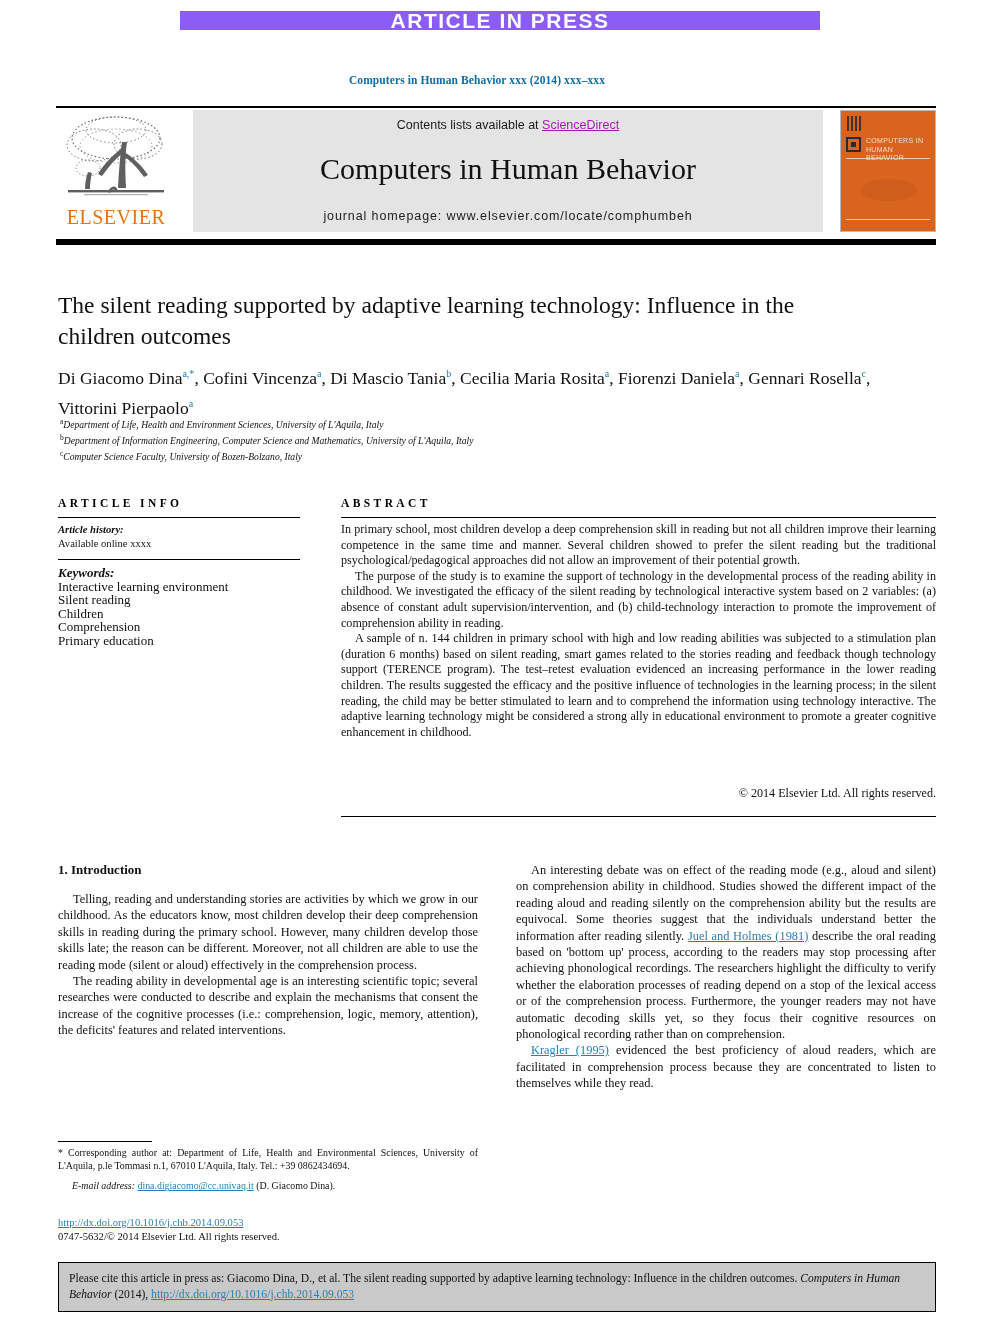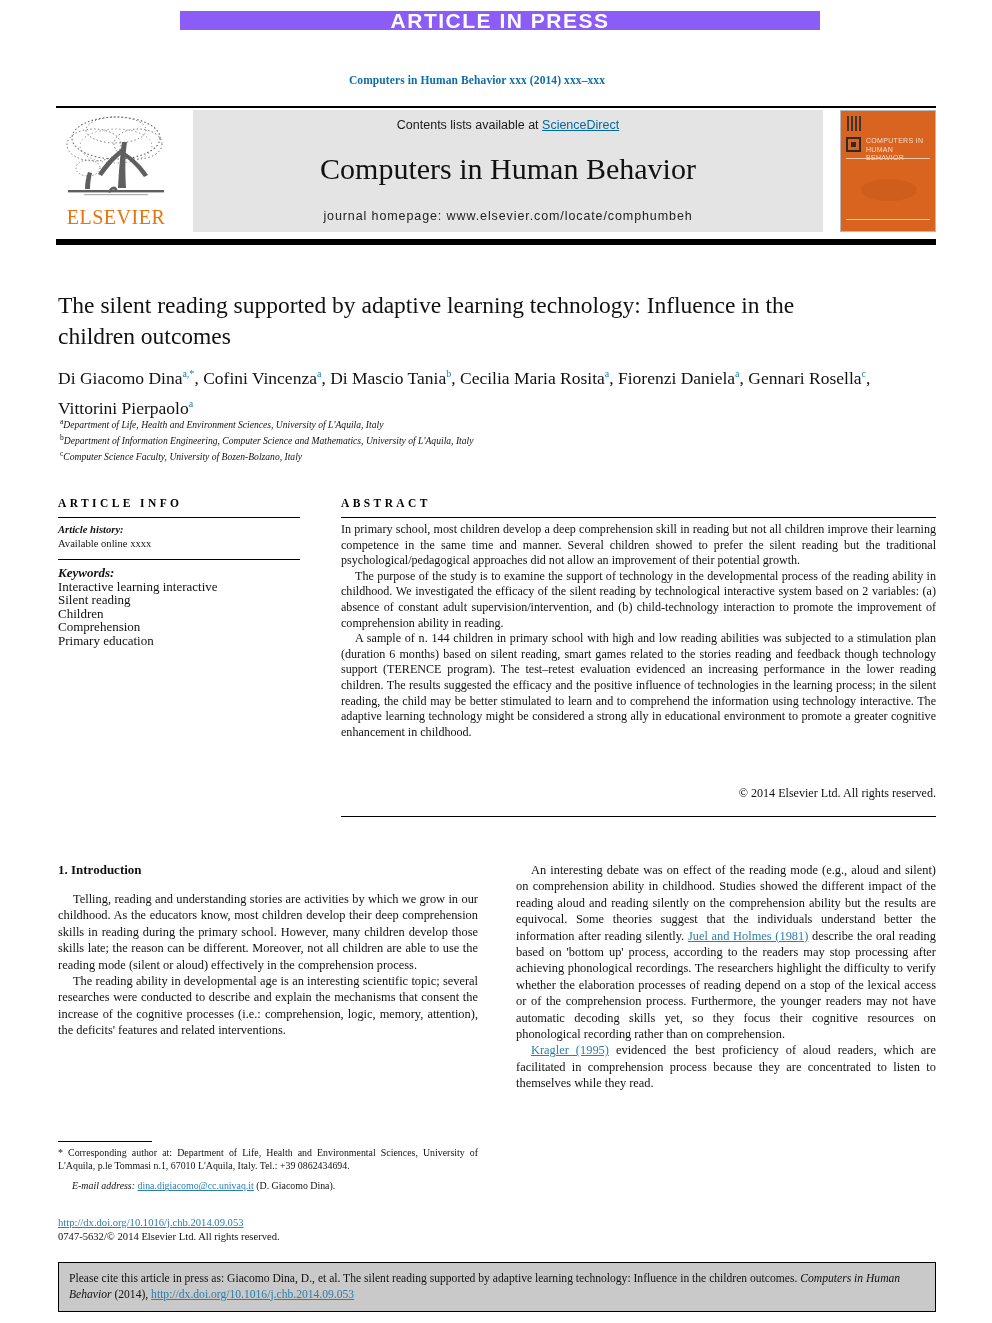--- a/index.html
+++ b/index.html
@@ -99,21 +99,21 @@
     background: #e4e4e4;
   }
   .contents-line {
     position: absolute;
     left: 0; top: 8px; width: 630px;
     text-align: center;
     font-family: "Liberation Sans", sans-serif;
     font-size: 12.5px;
     color: #1a1a1a;
   }
-  .sciencedirect { color: #0369a1; }
+  .sciencedirect { color: #a21caf; }
   .journal-title {
     position: absolute;
     left: 0; top: 42px; width: 630px;
     text-align: center;
     font-family: "Liberation Serif", serif;
     font-size: 30px;
     color: #111;
   }
   .journal-home {
     position: absolute;
@@ -450,21 +450,21 @@
   <div class="info-col">
     <div class="info-block">
       <div class="info-label">Article history:</div>
       <div>Available online xxxx</div>
     </div>
   </div>
 
   <div class="kw-rule"></div>
   <div class="kw-col">
     <div class="info-label">Keywords:</div>
-    <div>Interactive learning interactive</div>
+    <div>Interactive learning environment</div>
     <div>Silent reading</div>
     <div>Children</div>
     <div>Comprehension</div>
     <div>Primary education</div>
   </div>
 
   <div class="sec-head" style="left:341px; top:497px;">ABSTRACT</div>
   <div class="hdr-rule" style="left:341px; top:517px; width:595px;"></div>
 
   <div class="abstract-col">

